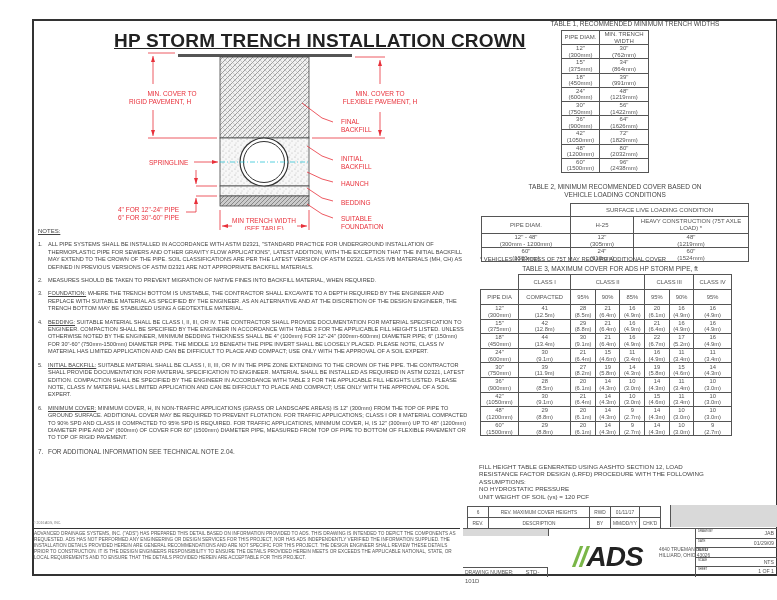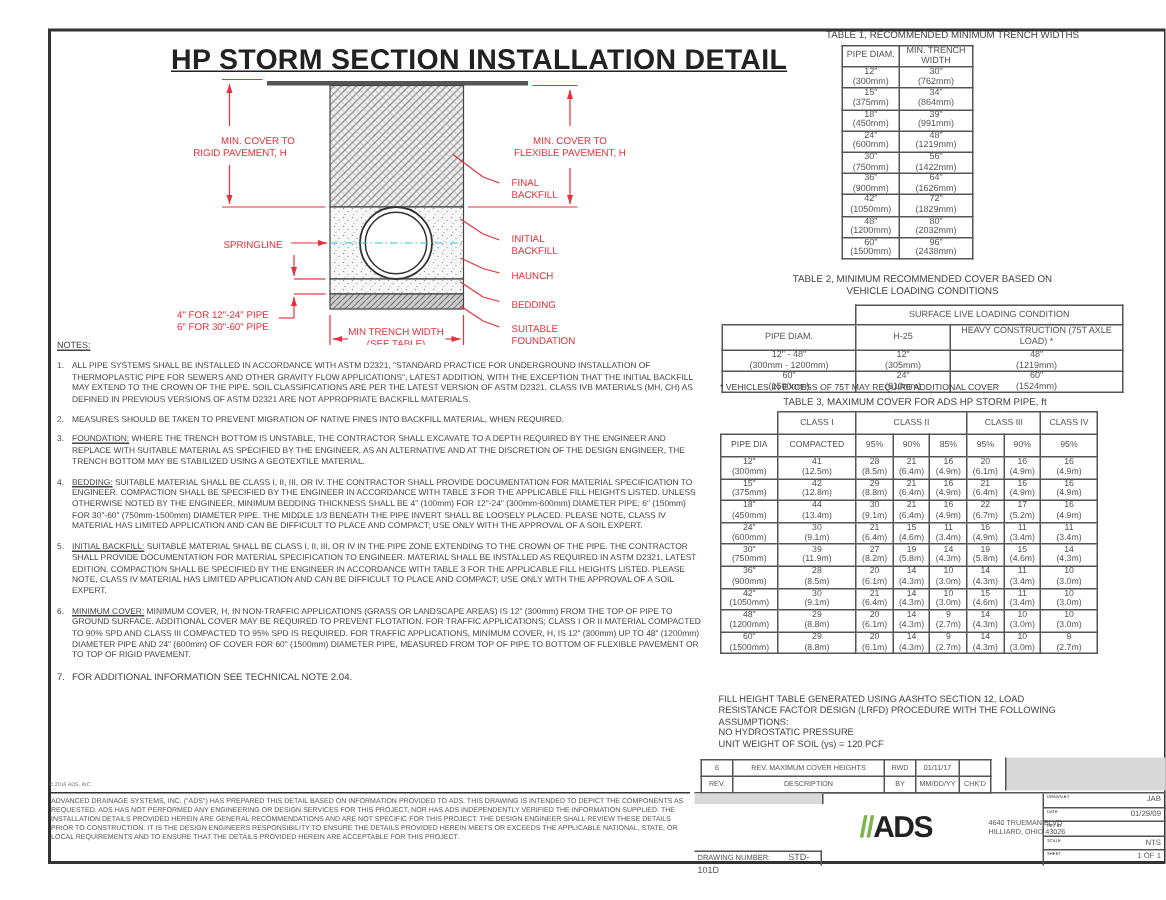--- a/index.html
+++ b/index.html
@@ -28,33 +28,33 @@
   .t3 tr.h td{height:14px;}
   .fill{position:absolute;left:479px;top:463px;font-size:6.2px;line-height:7.4px;color:#444;}
   .rev{position:absolute;left:467px;top:506px;font-size:4.8px;}
   .rev td{height:10px;color:#555;}
   .grayblk{position:absolute;left:670px;top:505px;width:107px;height:22px;background:#d9d9d9;border-left:1px solid #555;}
   .tblock{position:absolute;left:463px;top:528px;width:314px;height:48px;border-top:1px solid #555;}
   .tb-gray{position:absolute;left:0;top:0;width:85px;height:7px;background:#d9d9d9;border-right:1px solid #555;}
   .tb-title{position:absolute;left:0;top:8px;width:85px;height:30px;text-align:center;font-family:"DejaVu Serif",serif;font-weight:bold;font-size:7px;line-height:9px;color:#222;padding-top:4px;box-sizing:border-box;border-right:1px solid #555;}
   .tb-dn{position:absolute;left:0;top:38px;width:85px;height:10px;font-size:5px;color:#555;border-top:1px solid #555;border-right:1px solid #555;box-sizing:border-box;padding-left:2px;line-height:9px;}
   .tb-dn span.v{margin-left:12px;font-size:6px;}
-  .logo{position:absolute;left:110px;top:12px;font-weight:bold;font-size:20px;color:#222;letter-spacing:-1px;}
+  .logo{position:absolute;left:110px;top:12px;font-weight:bold;font-size:28px;color:#222;font-style:italic;letter-spacing:-1px;}
   .logo .sl{color:#7ab648;}
   .addr{position:absolute;left:196px;top:18px;font-size:4.8px;line-height:6px;color:#555;}
   .info{position:absolute;left:232px;top:0;width:82px;height:48px;border-left:1px solid #555;}
   .info div{height:9.6px;border-bottom:1px solid #555;font-size:5.2px;line-height:9px;text-align:right;padding-right:4px;box-sizing:border-box;position:relative;color:#555;}
   .info div span.l{position:absolute;left:2px;top:0;font-size:2.8px;line-height:4px;color:#333;}
 </style>
 </head>
 <body>
 
 <div class="sheet"></div>
 
-<div class="title">HP STORM SECTION INSTALLATION DETAIL</div>
+<div class="title">HP STORM TRENCH INSTALLATION CROWN</div>
 
 <svg class="drawing" width="410" height="185" viewBox="60 45 410 185">
   <defs>
     <pattern id="hatch" width="5" height="5" patternUnits="userSpaceOnUse">
       <rect width="5" height="5" fill="#f0f0f0"></rect>
       <path d="M0 5 L5 0 M-1 1 L1 -1 M4 6 L6 4" stroke="#888" stroke-width="0.8"></path>
       <path d="M0 0 L5 5" stroke="#aaa" stroke-width="0.5"></path>
     </pattern>
     <pattern id="stip" width="6" height="6" patternUnits="userSpaceOnUse">
       <rect width="6" height="6" fill="#f7f7f7"></rect>

